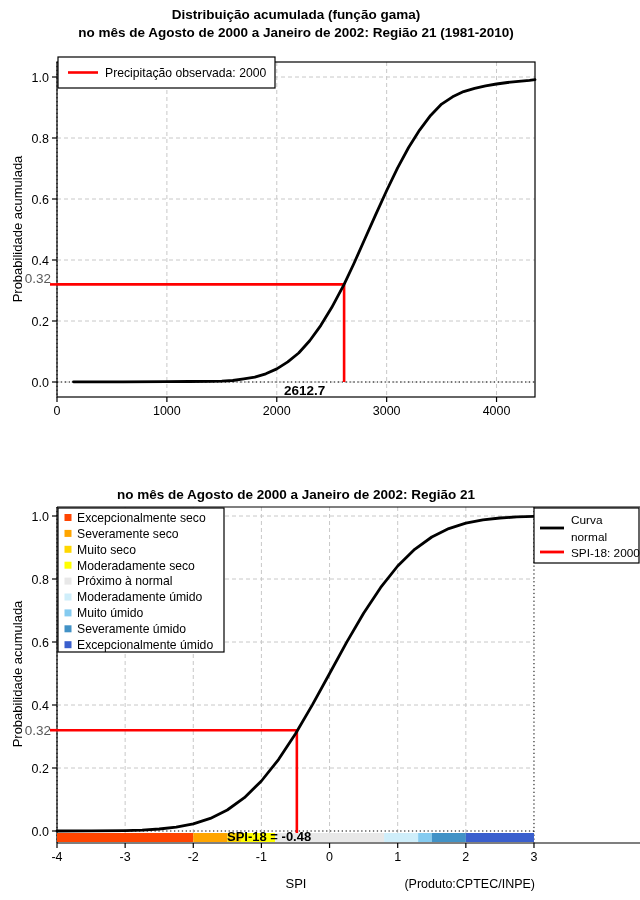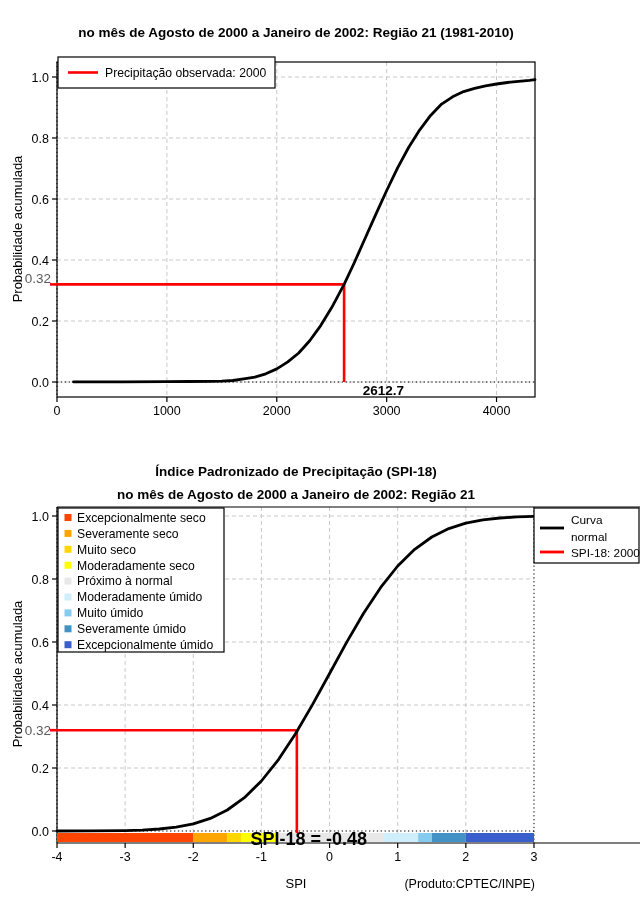--- a/index.html
+++ b/index.html
@@ -4,21 +4,21 @@
 <style>
   html,body{margin:0;padding:0;background:#ffffff;}
   #stage{position:relative;width:640px;height:900px;background:#fff;overflow:hidden;
          font-family:"Liberation Sans",sans-serif;}
   #fig{position:absolute;left:0;top:0;z-index:1;}
   .ov{position:absolute;z-index:2;color:#000;white-space:nowrap;}
   .title{left:0;width:592px;text-align:center;font-size:13.5px;font-weight:bold;}
   .axlab{left:0;width:592px;text-align:center;font-size:13px;}
   .ylab{left:17px;transform:translate(-50%,-50%) rotate(-90deg);font-size:13px;}
   .problab{left:0;width:51px;text-align:right;font-size:13.5px;font-weight:normal;color:#595959;}
-  .reflab{font-weight:bold;font-size:13.5px;text-align:right;}
+  .reflab{font-weight:bold;font-size:13.5px;text-align:left;}
   .credit{font-size:12.5px;text-align:right;}
 </style>
 </head>
 <body>
 
 <div id="stage">
   <svg id="fig" width="640" height="900" viewBox="0 0 640 900">
       <line x1="166.88505747126436" y1="62" x2="166.88505747126436" y2="397" stroke="#c8c8c8" stroke-width="1" stroke-dasharray="4 3"></line>
       <line x1="276.7701149425287" y1="62" x2="276.7701149425287" y2="397" stroke="#c8c8c8" stroke-width="1" stroke-dasharray="4 3"></line>
       <line x1="386.65517241379314" y1="62" x2="386.65517241379314" y2="397" stroke="#c8c8c8" stroke-width="1" stroke-dasharray="4 3"></line>
@@ -139,25 +139,25 @@
       <rect x="64.5" y="641.2" width="7" height="7" fill="#3a5fcd"></rect>
       <text x="77" y="649" font-size="12.2" text-anchor="start" fill="#000" font-family="&quot;Liberation Sans&quot;,sans-serif" font-weight="normal">Excepcionalmente úmido</text>
       <rect x="534" y="508" width="105" height="55" fill="#ffffff" stroke="#000000" stroke-width="1.2"></rect>
       <line x1="540" y1="528" x2="564" y2="528" stroke="#000000" stroke-width="2.8"></line>
       <text x="571" y="524" font-size="11.8" text-anchor="start" fill="#000" font-family="&quot;Liberation Sans&quot;,sans-serif" font-weight="normal">Curva</text>
       <text x="571" y="541" font-size="11.8" text-anchor="start" fill="#000" font-family="&quot;Liberation Sans&quot;,sans-serif" font-weight="normal">normal</text>
       <line x1="540" y1="552" x2="564" y2="552" stroke="#ff0000" stroke-width="2.8"></line>
       <text x="571" y="557" font-size="11.8" text-anchor="start" fill="#000" font-family="&quot;Liberation Sans&quot;,sans-serif" font-weight="normal">SPI-18: 2000</text>
     </svg>
 
+  <div class="ov title" style="top:7px">Distribuição acumulada (função gama)</div>
   <div class="ov title" style="top:25px">no mês de Agosto de 2000 a Janeiro de 2002: Região 21 (1981-2010)</div>
   <div class="ov ylab" style="top:229px">Probabilidade acumulada</div>
   <div class="ov problab" style="top:271px">0.32</div>
   <div class="ov reflab" style="top:383px;left:284px;width:120px">2612.7</div>
 
-  <div class="ov title" style="top:464px">Índice Padronizado de Precipitação (SPI-18)</div>
   <div class="ov title" style="top:487px">no mês de Agosto de 2000 a Janeiro de 2002: Região 21</div>
   <div class="ov ylab" style="top:674px">Probabilidade acumulada</div>
   <div class="ov problab" style="top:723px">0.32</div>
-  <div class="ov reflab" style="top:829px;left:227px;width:140px;font-size:18px;z-index:3">SPI-18 = -0.48</div>
+  <div class="ov reflab" style="top:829px;left:227px;width:140px;font-size:13px;z-index:3">SPI-18 = -0.48</div>
   <div class="ov credit" style="top:877px;left:335px;width:200px">(Produto:CPTEC/INPE)</div>
   <div class="ov axlab" style="top:876px">SPI</div>
 </div>
 
 </body></html>

